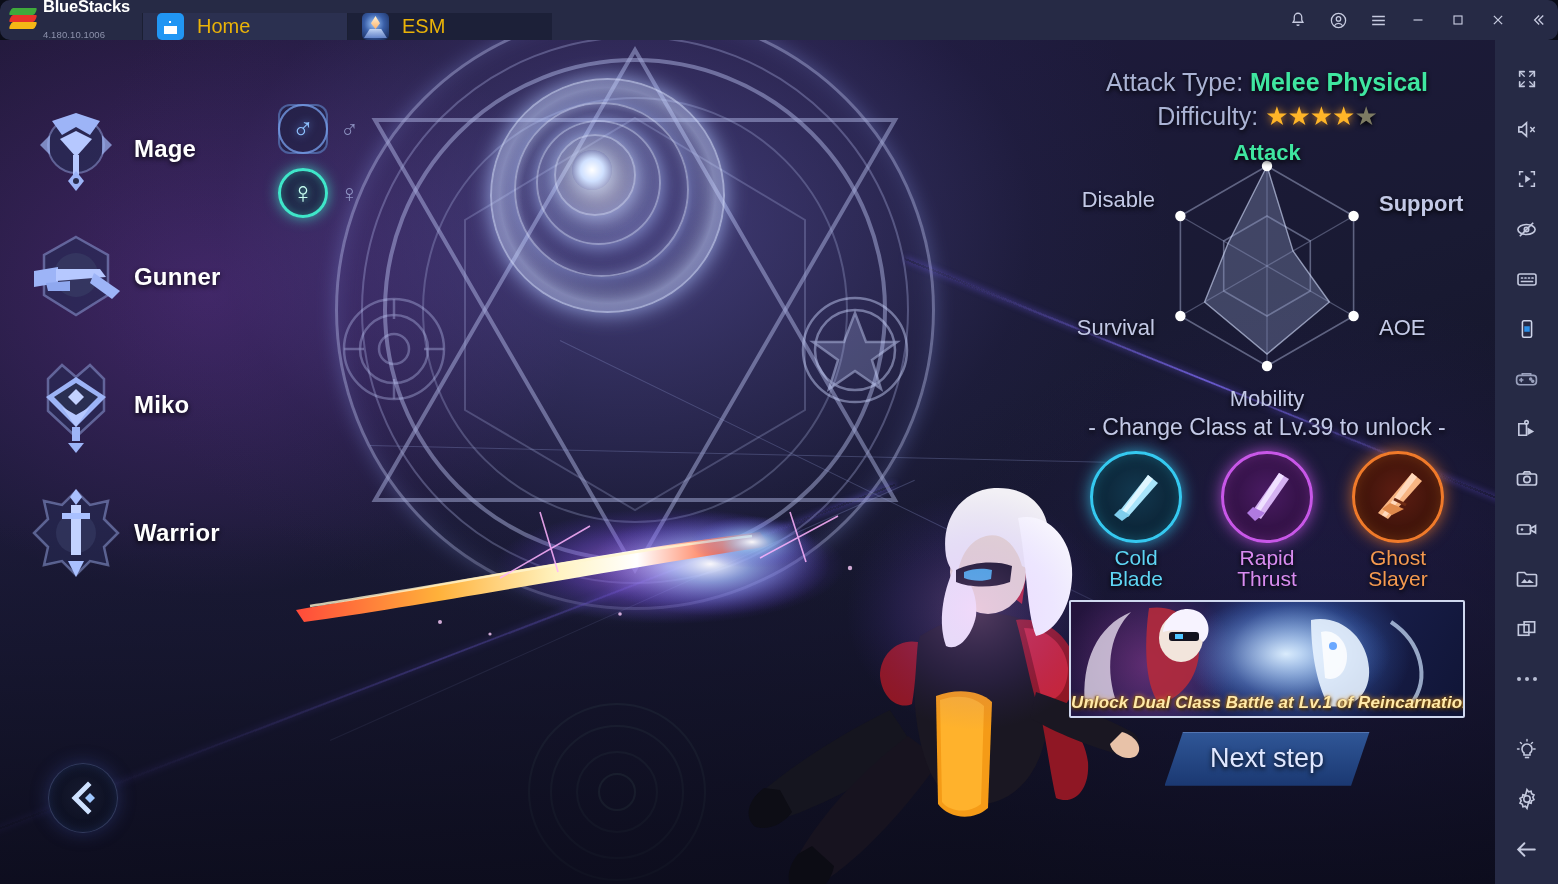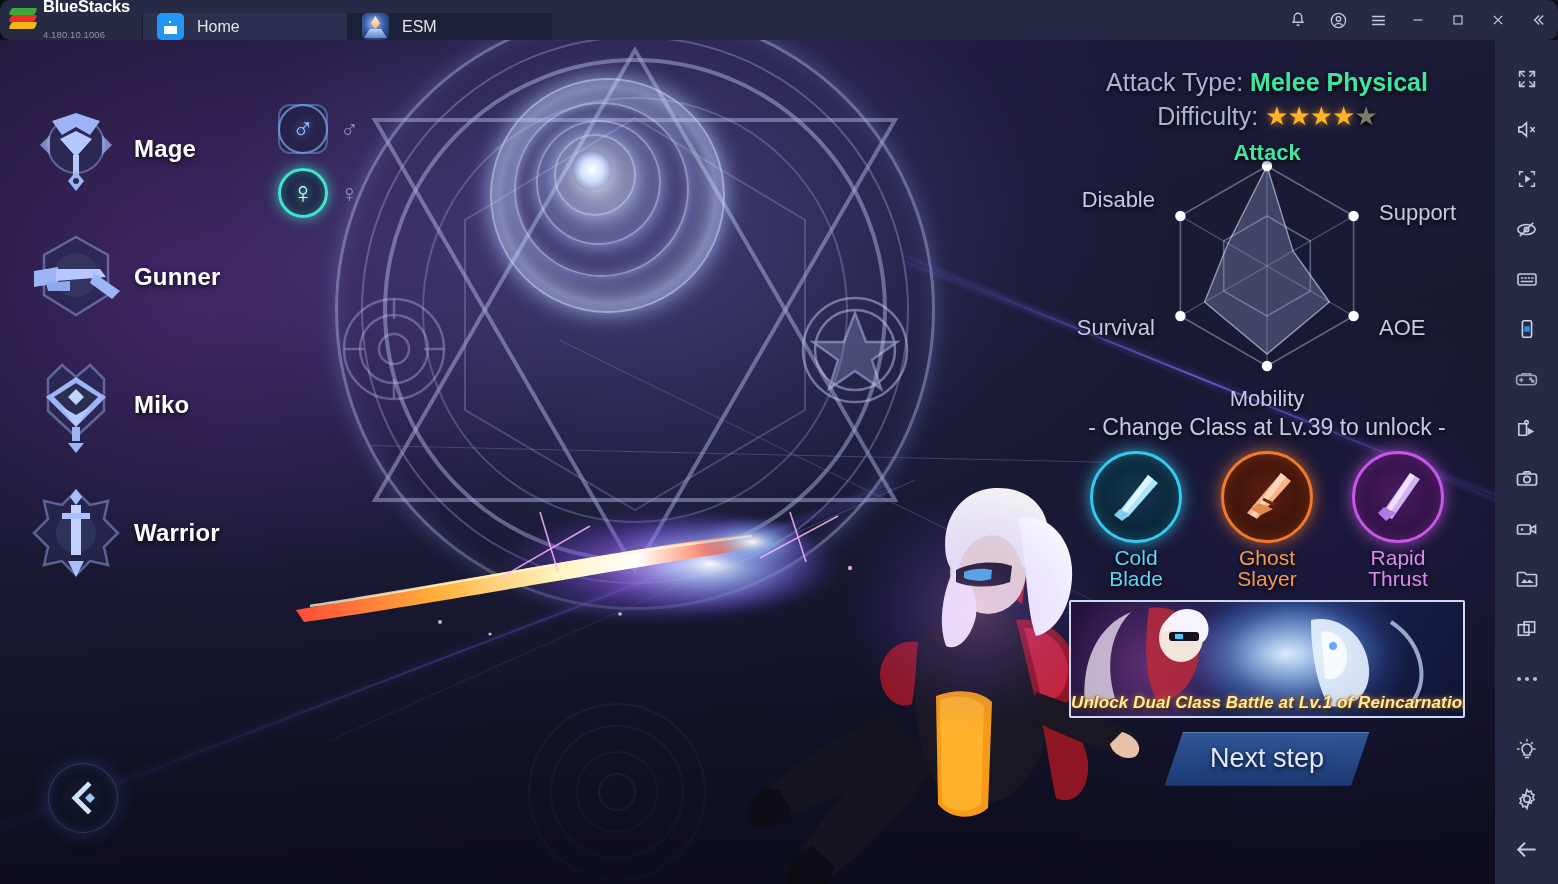--- a/index.html
+++ b/index.html
@@ -27,21 +27,21 @@
   .bs-title{ font-size:16.5px; font-weight:bold; color:#ffffff; letter-spacing:-.2px; }
   .bs-ver{ font-size:9.5px; color:#8e93ad; letter-spacing:.1px; margin-top:15px;}
 
   .tab{
     width:205px; display:flex; align-items:center; gap:13px;
     padding:0 14px; position:relative; cursor:pointer;
     border-left:1px solid #1b1f33;
   }
   .tab.home{ background:#2b3050; }
   .tab.active{ background:#1c2038; }
-  .tab-label{ font-size:16px; color:#e5e5e5; }
+  .tab-label{ font-size:20px; color:#eab308; }
   .tab-icon{ width:27px; height:27px; border-radius:5px; flex:none; position:relative; overflow:hidden;}
   .tab-icon.home{ background:#2196f3; }
   .tab-icon.home::after{
     content:""; position:absolute; left:6px; top:6px; width:15px; height:15px;
     background:
       linear-gradient(#fff,#fff) center 7px/13px 8px no-repeat,
       linear-gradient(#fff,#fff) center 2px/2px 2px no-repeat;
     clip-path: polygon(50% 0,100% 45%,100% 100%,0 100%,0 45%);
   }
   .tab-icon.esm{
@@ -581,21 +581,21 @@
           <line x1="210" y1="128" x2="123.3974596215561" y2="78.00000000000006" stroke="rgba(190,200,235,.32)" stroke-width="1.3"></line>
           <polygon points="210.0,28.0 236.0,113.0 272.4,164.0 210.0,216.0 147.6,164.0 171.0,105.5" fill="#8d97c4" fill-opacity="0.34" stroke="rgba(215,225,255,.6)" stroke-width="1.4"></polygon>
           <circle cx="210" cy="28" r="5.2" fill="#ffffff"></circle>
           <circle cx="296.60254037844385" cy="78" r="5.2" fill="#ffffff"></circle>
           <circle cx="296.6025403784439" cy="178" r="5.2" fill="#ffffff"></circle>
           <circle cx="210" cy="228" r="5.2" fill="#ffffff"></circle>
           <circle cx="123.39745962155615" cy="178.00000000000003" r="5.2" fill="#ffffff"></circle>
           <circle cx="123.3974596215561" cy="78.00000000000006" r="5.2" fill="#ffffff"></circle>
         </svg>
       <div class="radar-label hi" id="lbl0" style="left: 210px; top: 2px; transform: translate(-50%, 0px);">Attack</div>
-      <div class="radar-label" id="lbl1" style="left: 322px; top: 75px; transform: translate(0px, -50%);">Support</div>
+      <div class="radar-label" id="lbl1" style="left: 322px; top: 66px; transform: translate(0px, -50%); font-weight: bold;">Support</div>
       <div class="radar-label" id="lbl2" style="left: 322px; top: 190px; transform: translate(0px, -50%);">AOE</div>
       <div class="radar-label" id="lbl3" style="left: 210px; top: 248px; transform: translate(-50%, 0px);">Mobility</div>
       <div class="radar-label" id="lbl4" style="left: 98px; top: 190px; transform: translate(-100%, -50%);">Survival</div>
       <div class="radar-label" id="lbl5" style="left: 98px; top: 62px; transform: translate(-100%, -50%);">Disable</div>
     </div>
 
     <div class="divider-title">- Change Class at Lv.39 to unlock -</div>
 
     <div id="subclasses">
 
@@ -607,45 +607,45 @@
             <path d="M12,40 L22,46 L14,52 L6,46 Z" fill="#7fcdec"></path>
           </svg>
         </div>
         <div class="sub-name cold">
           <div>Cold</div>
           <div>Blade</div>
         </div>
       </div>
 
       <div class="sub">
+        <div class="sub-orb rapid">
+          <svg width="56" height="56" viewBox="0 0 56 56" fill="none">
+            <path d="M40,4 L50,10 L22,50 L12,44 Z" fill="#d5b2f2"></path>
+            <path d="M40,4 L45,7 L18,47 L14,45 Z" fill="#efe1ff"></path>
+            <path d="M14,38 L26,44 L16,52 L8,44 Z" fill="#b07ae0"></path>
+          </svg>
+        </div>
+        <div class="sub-name rapid">
+          <div>Rapid</div>
+          <div>Thrust</div>
+        </div>
+      </div>
+
+      <div class="sub">
         <div class="sub-orb ghost">
           <svg width="56" height="56" viewBox="0 0 56 56" fill="none">
             <path d="M42,4 L52,12 L18,50 L8,44 Z" fill="#f8b583"></path>
             <path d="M42,4 L47,8 L16,48 L12,46 Z" fill="#ffd9bd"></path>
             <path d="M20,34 L34,40 L22,46 L12,40 Z" fill="#e08a4c"></path>
             <path d="M24,30 L36,36" stroke="#6e2a14" stroke-width="3"></path>
           </svg>
         </div>
         <div class="sub-name ghost">
           <div>Ghost</div>
           <div>Slayer</div>
-        </div>
-      </div>
-
-      <div class="sub">
-        <div class="sub-orb rapid">
-          <svg width="56" height="56" viewBox="0 0 56 56" fill="none">
-            <path d="M40,4 L50,10 L22,50 L12,44 Z" fill="#d5b2f2"></path>
-            <path d="M40,4 L45,7 L18,47 L14,45 Z" fill="#efe1ff"></path>
-            <path d="M14,38 L26,44 L16,52 L8,44 Z" fill="#b07ae0"></path>
-          </svg>
-        </div>
-        <div class="sub-name rapid">
-          <div>Rapid</div>
-          <div>Thrust</div>
         </div>
       </div>
     </div>
 
     <div id="banner">
       <svg class="bn-fig" style="left:0;top:0;width:396px;height:118px" viewBox="0 0 396 118">
         <defs>
           <radialGradient id="bglow">
               <stop offset="0%" stop-color="#dff0ff" stop-opacity=".95"></stop>
               <stop offset="100%" stop-color="#3a68c8" stop-opacity="0"></stop>

